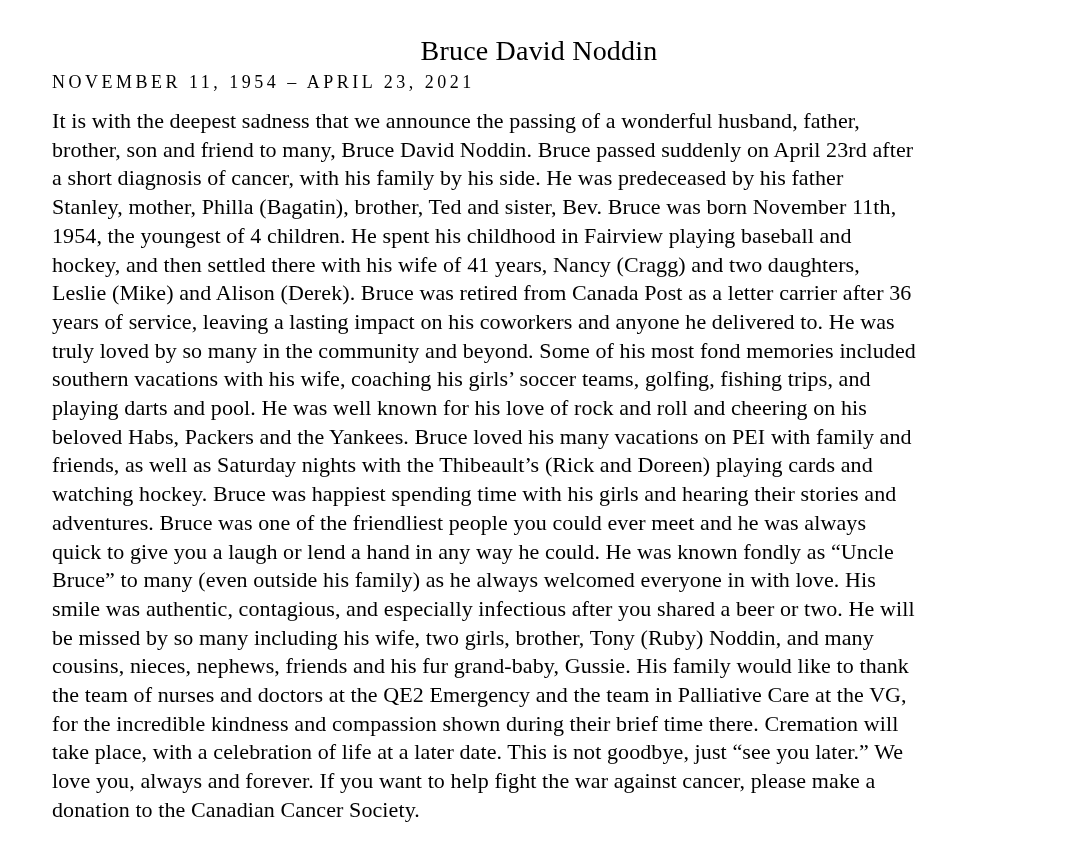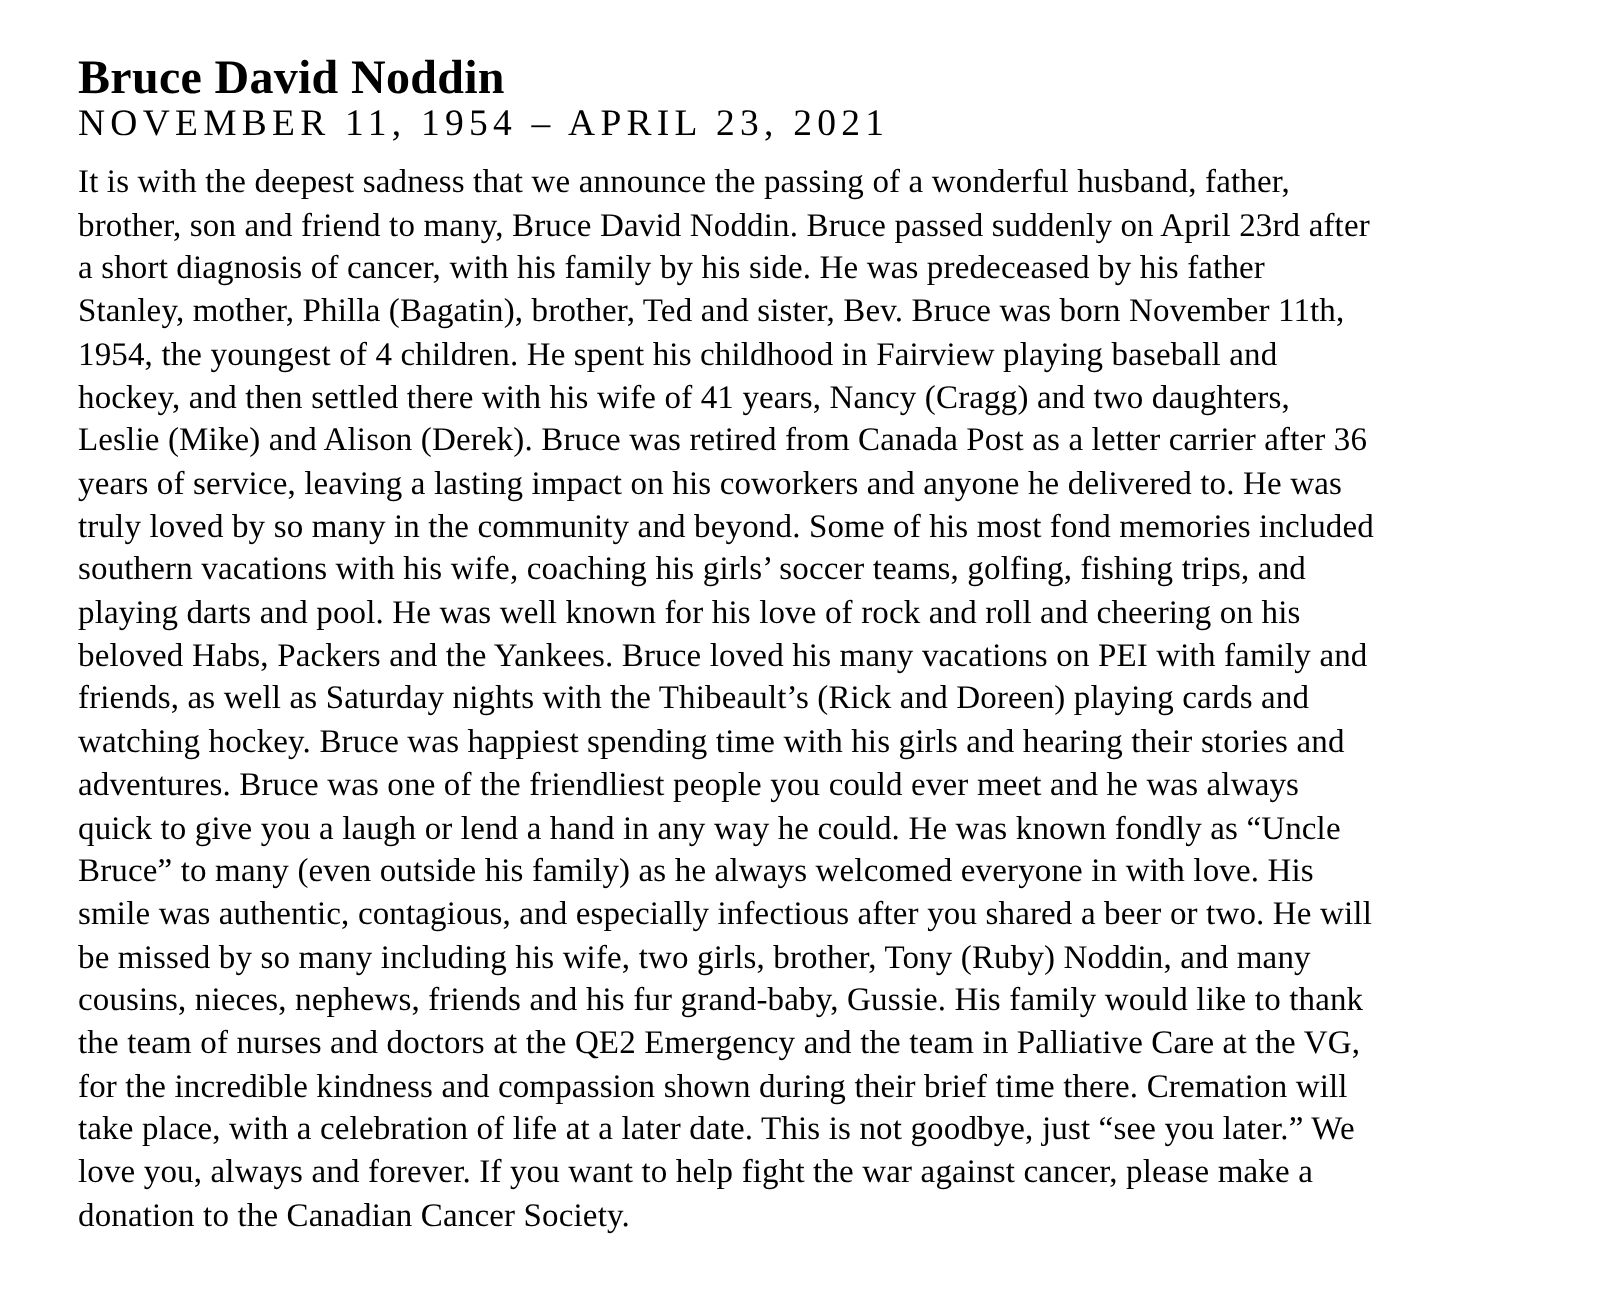--- a/index.html
+++ b/index.html
@@ -12,28 +12,29 @@
     height: 868px;
     background: #ffffff;
     box-sizing: border-box;
     padding: 36px 56px 0 52px;
     overflow: hidden;
     font-family: "Liberation Serif", "DejaVu Serif", serif;
     color: #000000;
   }
   .obit-name {
     margin: 0;
-    font-size: 32px;
+    font-size: 28px;
     line-height: 30px;
-    font-weight: bold;
+    font-weight: normal;
     letter-spacing: 0.2px;
+    text-align: center;
   }
   .obit-dates {
     margin: 2px 0 0 0;
-    font-size: 25px;
+    font-size: 18px;
     line-height: 29px;
     letter-spacing: 3.5px;
     font-weight: normal;
   }
   .obit-body {
     margin: 10px 0 0 0;
     font-size: 22px;
     line-height: 28.7px;
     white-space: pre;
     letter-spacing: 0.1px;

